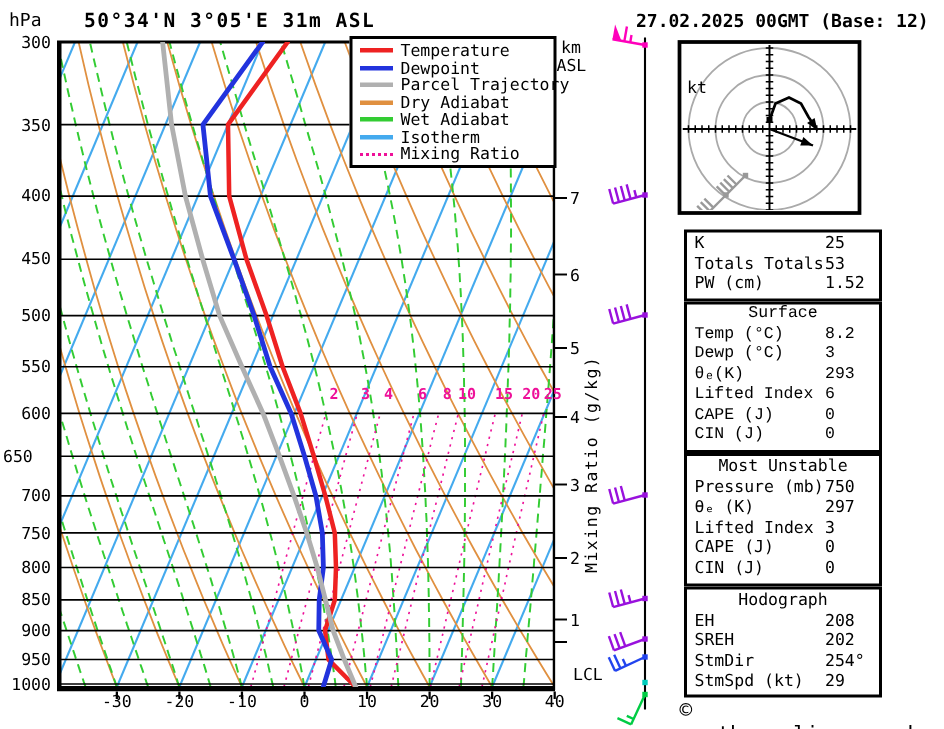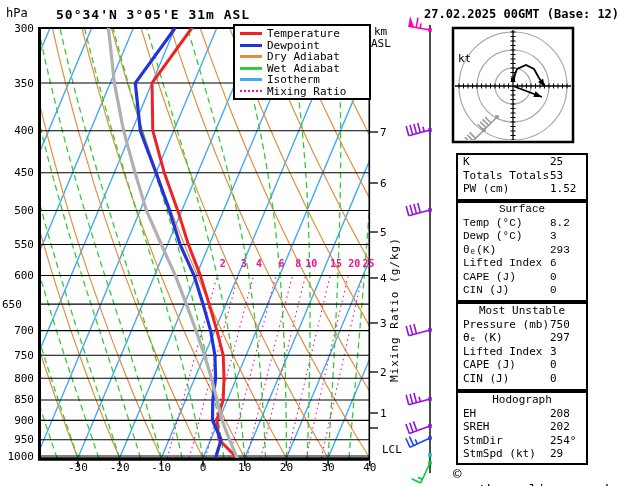--- a/index.html
+++ b/index.html
@@ -305,20 +305,24 @@
   <div class="abs legend" id="legend-box">
       <div class="legend-row">
         <div class="legend-swatch" style="border-top: 3px solid rgb(238, 34, 34);"></div>
         <div class="legend-text">Temperature</div>
       </div>
       <div class="legend-row">
         <div class="legend-swatch" style="border-top: 3px solid rgb(34, 51, 221);"></div>
         <div class="legend-text">Dewpoint</div>
       </div>
       <div class="legend-row">
+        <div class="legend-swatch" style="border-top: 3px solid rgb(176, 176, 176);"></div>
+        <div class="legend-text">Parcel Trajectory</div>
+      </div>
+      <div class="legend-row">
         <div class="legend-swatch" style="border-top: 3px solid rgb(224, 144, 64);"></div>
         <div class="legend-text">Dry Adiabat</div>
       </div>
       <div class="legend-row">
         <div class="legend-swatch" style="border-top: 3px solid rgb(51, 204, 51);"></div>
         <div class="legend-text">Wet Adiabat</div>
       </div>
       <div class="legend-row">
         <div class="legend-swatch" style="border-top: 3px solid rgb(68, 170, 238);"></div>
         <div class="legend-text">Isotherm</div>

